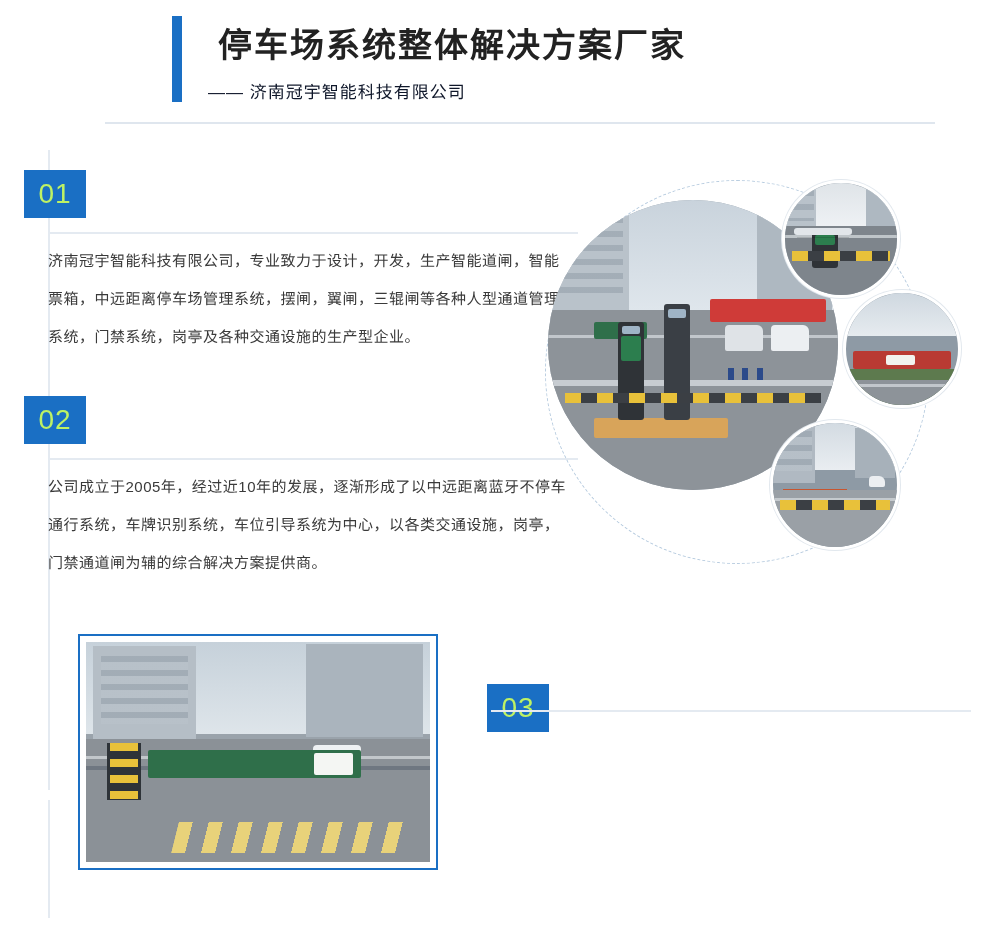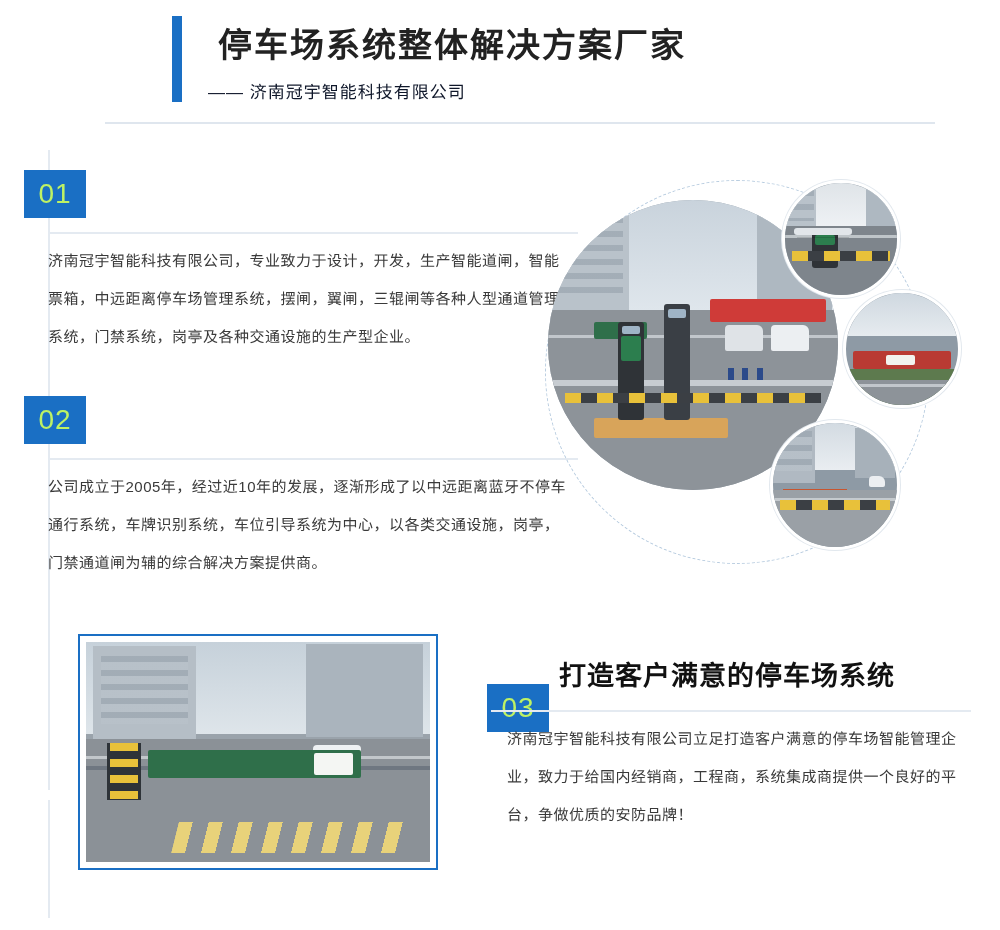--- a/index.html
+++ b/index.html
@@ -351,18 +351,16 @@
       <div class="greenarm"></div>
       <div class="boomhouse"></div>
         <div class="stripe"></div>
       <div class="crosswalk"></div>
     </div>
   </div>
 </div>
 
 <div class="section" id="sec3">
   <div class="num-badge">03</div>
-  <div class="sec-title">打造客户满意的停车场系统</div>
   <div class="sec-rule"></div>
-  <div class="body-text">济南冠宇智能科技有限公司立足打造客户满意的停车场智能管理企业，致力于给国内经销商，工程商，系统集成商提供一个良好的平台，争做优质的安防品牌！</div>
 </div>
 
 <div class="footer-space"></div>
 
 </body></html>

